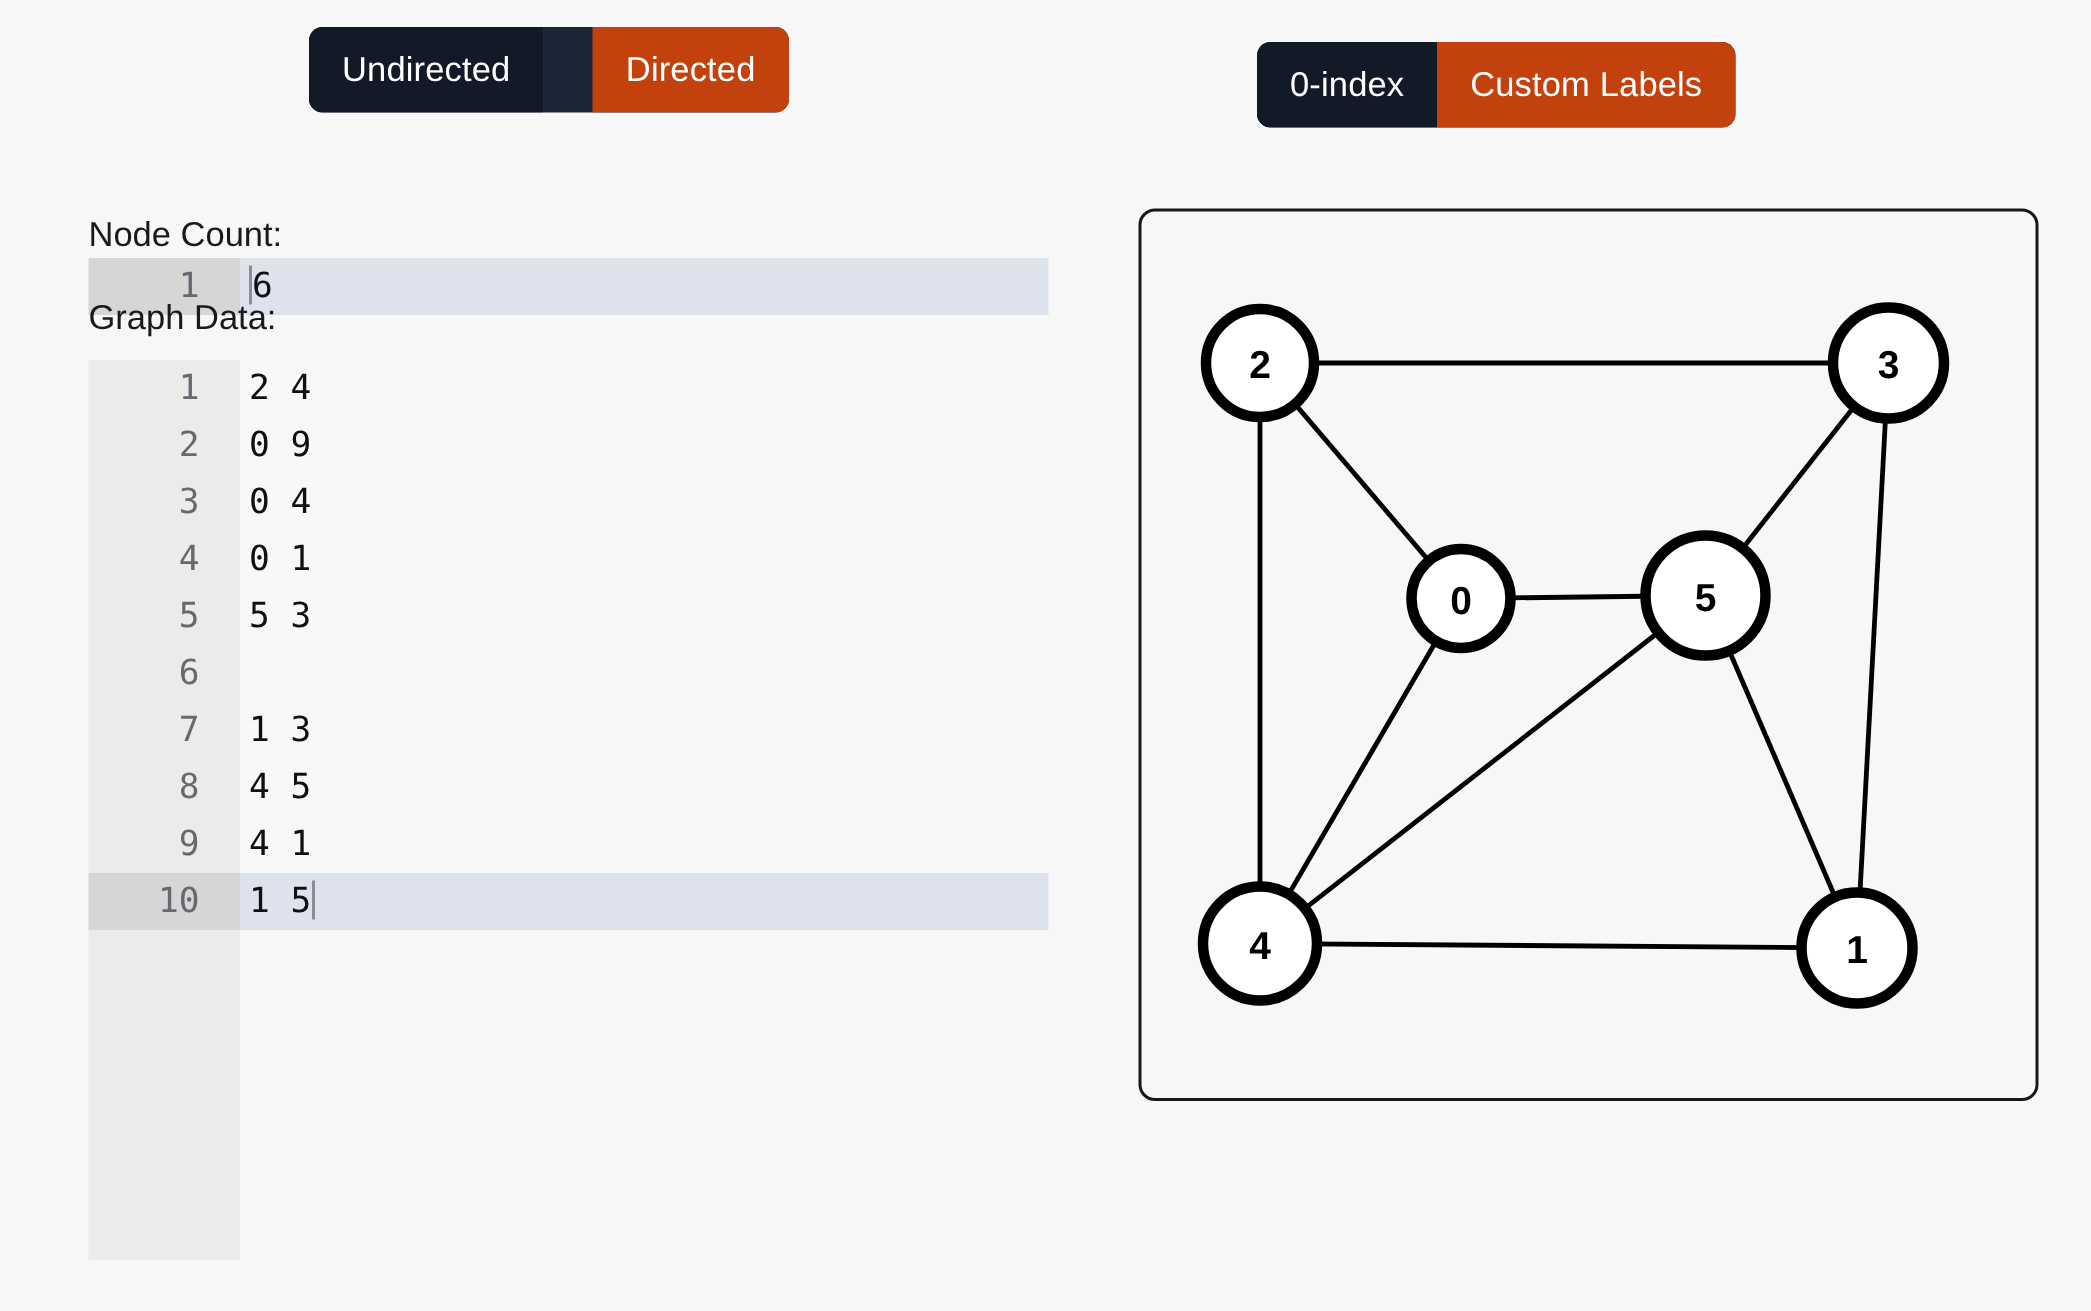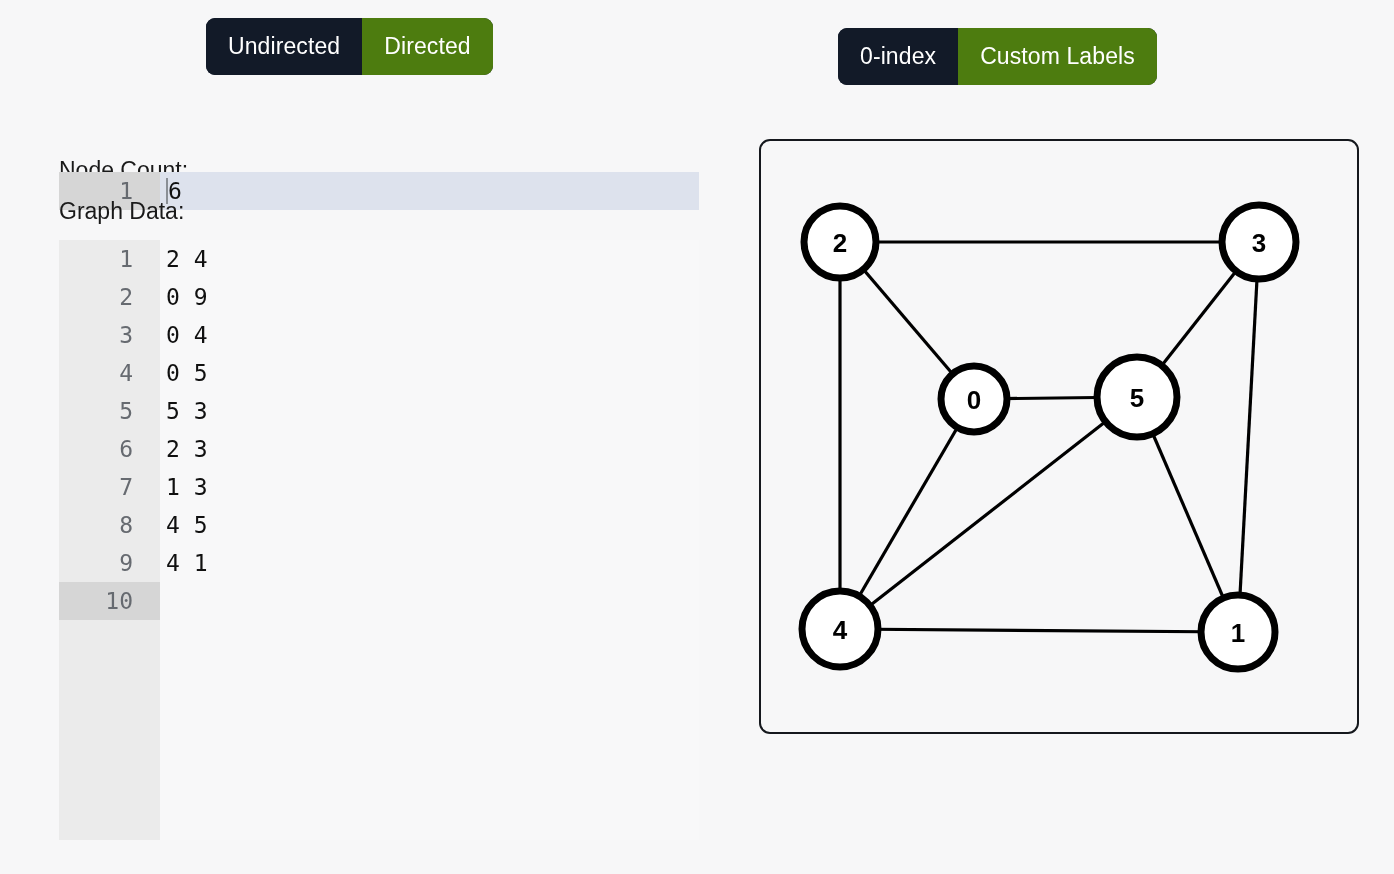--- a/index.html
+++ b/index.html
@@ -24,42 +24,42 @@
   }
   .seg-btn {
     display: flex;
     align-items: center;
     justify-content: center;
     height: 57px;
     padding: 0 22px;
     color: #ffffff;
     font-size: 23px;
     font-family: "Liberation Sans", sans-serif;
-    background: #4d7c0f;
+    background: #c2410c;
     border: none;
     cursor: pointer;
     white-space: nowrap;
     letter-spacing: .1px;
   }
   .seg-btn.active { background: #121a28; }
   .seg-btn + .seg-btn { border-left: 1px solid #2b3purple; }
 
-  #mode-group  { left: 206px; top: 18px; }
+  #mode-group  { left: 206px; top: 18px; gap: 33px; }
   #index-group { left: 799px; top: 28px; margin-left: 39px; }
 
   
   .panel-label {
     position: absolute;
     left: 59px;
     font-size: 23px;
     color: #1a1a1a;
     font-family: "Liberation Sans", sans-serif;
     white-space: nowrap;
   }
-  #label-node-count { top: 157px; }
+  #label-node-count { top: 143px; }
   #label-graph-data { top: 198px; }
 
   .editor {
     position: absolute;
     left: 59px;
     background: #f8f8f9;
     font-family: "DejaVu Sans Mono", monospace;
     font-size: 23px;
     line-height: 38px;
     color: #101010;
@@ -165,44 +165,44 @@
       <div class="ed-row">
         <div class="ed-gutter">2</div>
         <div class="ed-text">0 9</div>
       </div>
       <div class="ed-row">
         <div class="ed-gutter">3</div>
         <div class="ed-text">0 4</div>
       </div>
       <div class="ed-row">
         <div class="ed-gutter">4</div>
-        <div class="ed-text">0 5</div>
+        <div class="ed-text">0 1</div>
       </div>
       <div class="ed-row">
         <div class="ed-gutter">5</div>
         <div class="ed-text">5 3</div>
       </div>
       <div class="ed-row">
         <div class="ed-gutter">6</div>
-        <div class="ed-text">2 3</div>
       </div>
       <div class="ed-row">
         <div class="ed-gutter">7</div>
         <div class="ed-text">1 3</div>
       </div>
       <div class="ed-row">
         <div class="ed-gutter">8</div>
         <div class="ed-text">4 5</div>
       </div>
       <div class="ed-row">
         <div class="ed-gutter">9</div>
         <div class="ed-text">4 1</div>
       </div>
       <div class="ed-row active">
         <div class="ed-gutter">10</div>
+        <div class="ed-text">1 5<span class="caret"></span></div>
       </div>
     </div>
   <div id="gutter-filler"></div>
 
   <div id="graph-panel">
     <svg id="graph-svg" viewBox="0 0 596 591">
       <g id="edge-layer">
           <line class="gedge" x1="79" y1="101" x2="79" y2="488"></line>
           <line class="gedge" x1="213" y1="258" x2="79" y2="101"></line>
           <line class="gedge" x1="213" y1="258" x2="79" y2="488"></line>

